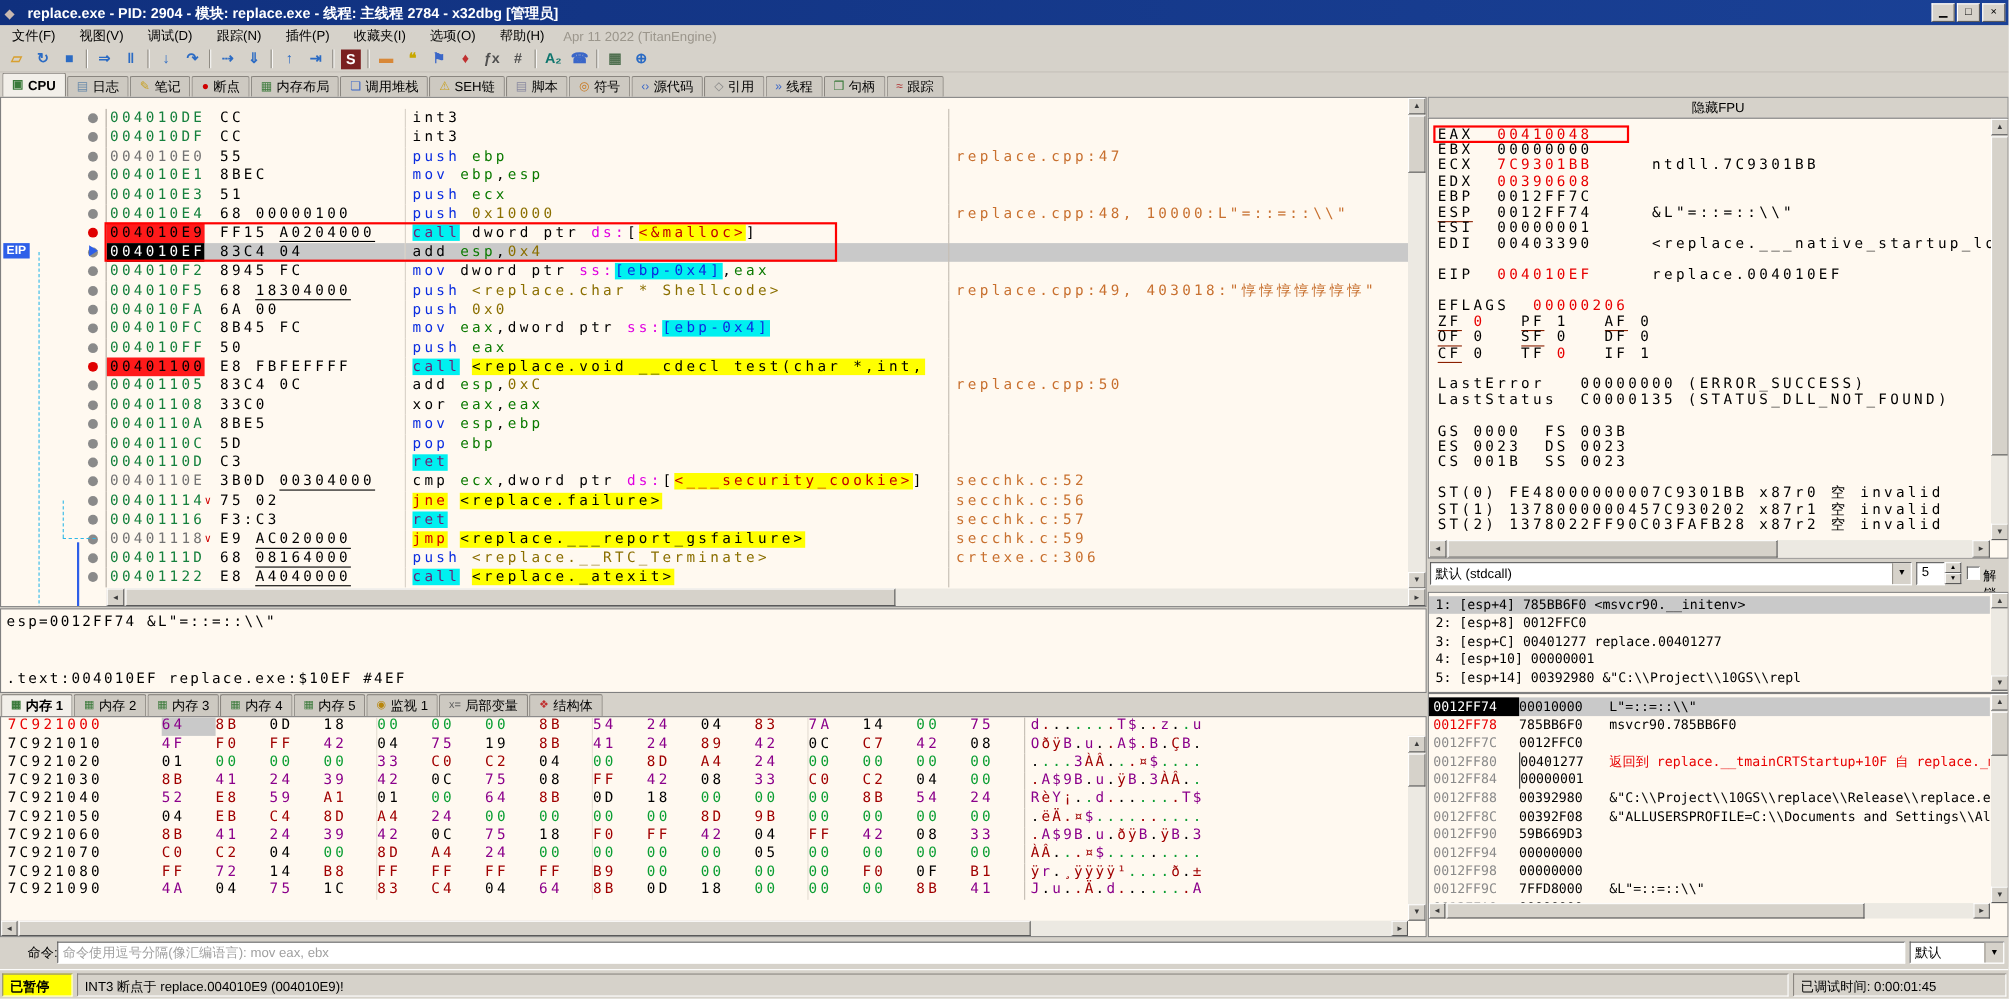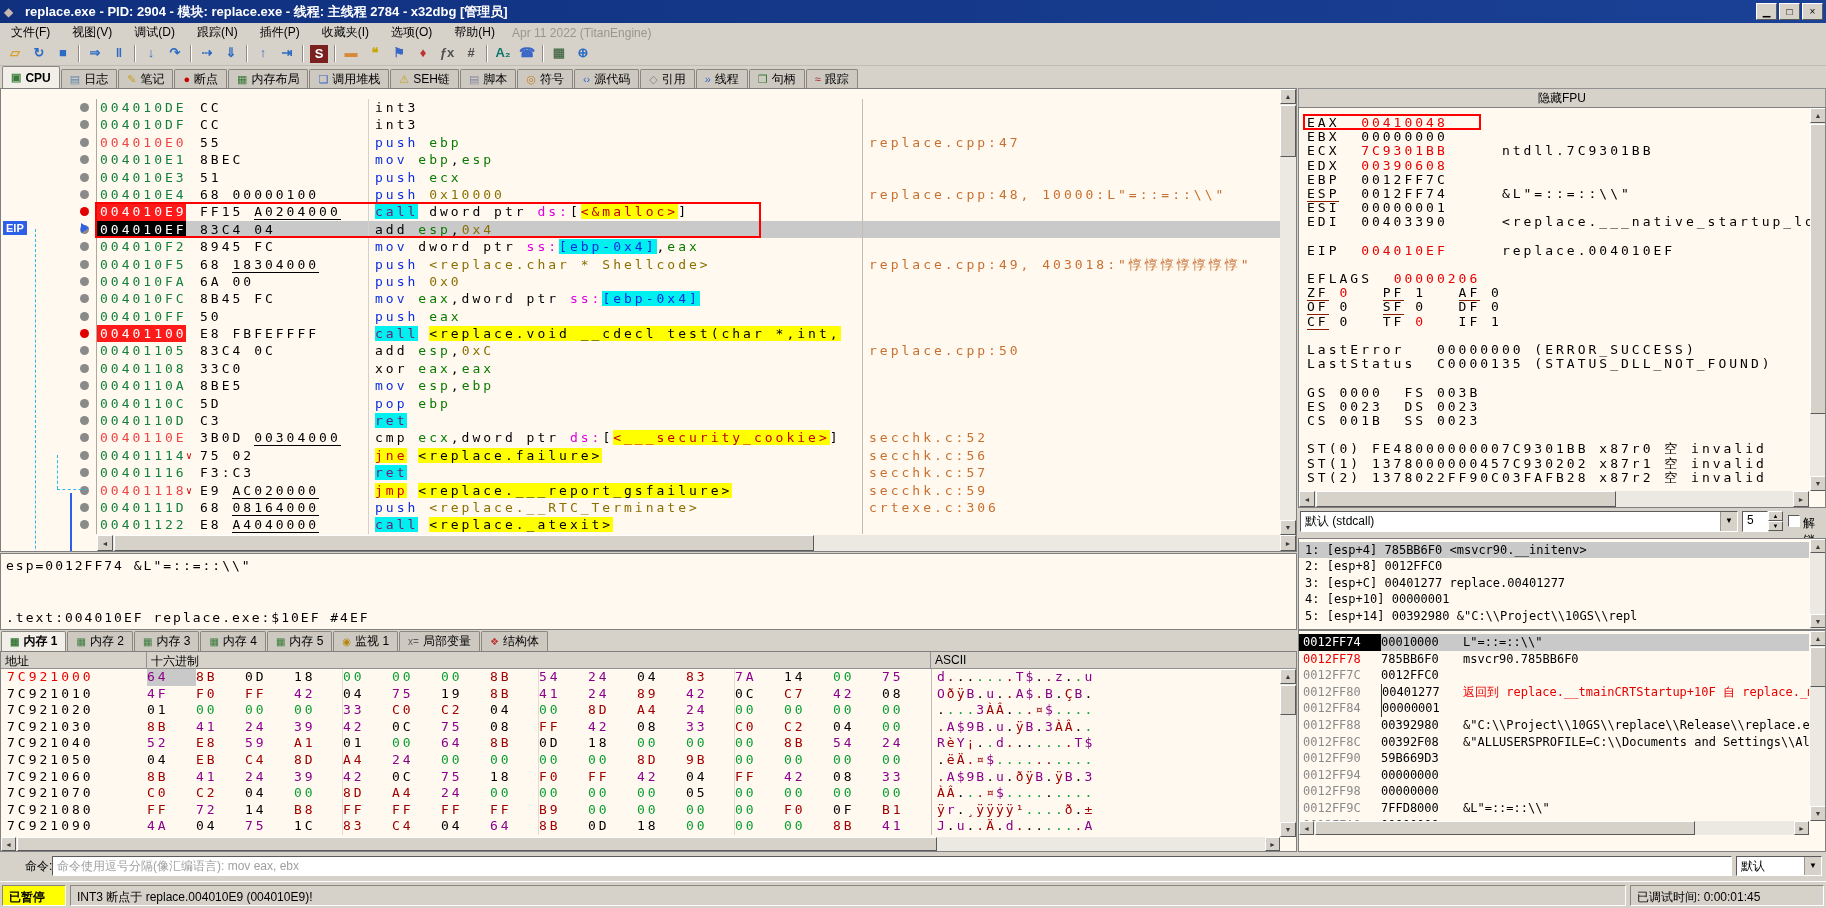--- a/index.html
+++ b/index.html
@@ -26,22 +26,22 @@
 .tabbar{position:absolute;left:0;top:66px;width:1826px;height:22px;display:flex;align-items:flex-end;padding-left:2px;background:#D6D2CA}
 .tab{height:19px;padding:2px 8px;border:1px solid #8A8680;border-bottom:none;background:#CDC9C1;display:flex;gap:4px;align-items:center;border-radius:2px 2px 0 0;margin-right:1px;white-space:nowrap}
 .tab.active{background:#F2EFE9;height:22px;font-weight:bold}
 .tabicon{font-size:11px;line-height:11px}
 
 .dis-row{display:flex;height:17.4px;line-height:17.4px;position:relative}
 .dis-gutter{width:96px;position:relative;flex:none;border-right:1px solid #AFA89E}
 .dot{position:absolute;right:7px;top:4px;width:9px;height:9px;border-radius:50%;background:#8A8A8A}
 .dot.red{background:#E00000}
 .dis-addr{width:89px;flex:none;padding-left:3px;color:#15803d}
-.dis-addr.r{color:#ef4444}
-.dis-addr.rb{background:#FF1A1A;color:#ffffff}
+.dis-addr.r{color:#737373}
+.dis-addr.rb{background:#FF1A1A;color:#000000}
 .dis-addr.eip{background:#000;color:#FFF}
 .dis-pre{width:14px;flex:none;color:#D00000;font-size:10px}
 .dis-bytes{width:168px;flex:none}
 .dis-instr{width:494px;flex:none;border-left:1px solid #D8D0C6;padding-left:6px}
 .dis-cmt{flex:1;border-left:1px solid #C4BCB2;padding-left:6px;color:#C8702F}
 .dis-row.sel .bgc{background:#C9C9C9}
 .u{border-bottom:1px solid #000}
 .t-mb{color:#0B2DE0}.t-mk{color:#000}.t-rg{color:#0B7A00}.t-nm{color:#8B6F00}
 .t-sg{color:#E000E0}.t-pl{color:#000}
 .t-mem{color:#0B2DE0;background:#00F0F0}
@@ -282,25 +282,20 @@
         <span class="tabicon" style="color: rgb(96, 96, 96); font-size: 10px;">x=</span>
         <span>局部变量</span>
       </div>
       <div class="tab" style="height: 20px;">
         <span class="tabicon" style="color: rgb(192, 48, 48); font-size: 10px;">❖</span>
         <span>结构体</span>
       </div>
     </div>
 
   <div class="pane" style="left:0;top:651px;width:1297px;height:201px">
-    <div class="dump-head">
-      <div style="width:146px">地址</div>
-      <div style="width:784px">十六进制</div>
-      <div style="flex:1;border-right:none">ASCII</div>
-    </div>
     <div id="dumprows" class="mono"><div class="dump-row"><div class="d-addr r">7C921000</div><div class="d-hex"><span class="byte b-p b-sel">64</span><span class="byte b-m">8B</span><span class="byte b-k">0D</span><span class="byte b-k g4">18</span><span class="byte b-g">00</span><span class="byte b-g">00</span><span class="byte b-g">00</span><span class="byte b-m g4">8B</span><span class="byte b-p">54</span><span class="byte b-p">24</span><span class="byte b-k">04</span><span class="byte b-m g4">83</span><span class="byte b-p">7A</span><span class="byte b-k">14</span><span class="byte b-g">00</span><span class="byte b-p">75</span></div><div class="d-ascii"><span class="b-p">d</span><span class="b-m">.</span><span class="b-k">.</span><span class="b-k">.</span><span class="b-g">.</span><span class="b-g">.</span><span class="b-g">.</span><span class="b-m">.</span><span class="b-p">T</span><span class="b-p">$</span><span class="b-k">.</span><span class="b-m">.</span><span class="b-p">z</span><span class="b-k">.</span><span class="b-g">.</span><span class="b-p">u</span></div></div><div class="dump-row"><div class="d-addr">7C921010</div><div class="d-hex"><span class="byte b-p">4F</span><span class="byte b-m">F0</span><span class="byte b-m">FF</span><span class="byte b-p g4">42</span><span class="byte b-k">04</span><span class="byte b-p">75</span><span class="byte b-k">19</span><span class="byte b-m g4">8B</span><span class="byte b-p">41</span><span class="byte b-p">24</span><span class="byte b-m">89</span><span class="byte b-p g4">42</span><span class="byte b-k">0C</span><span class="byte b-m">C7</span><span class="byte b-p">42</span><span class="byte b-k">08</span></div><div class="d-ascii"><span class="b-p">O</span><span class="b-m">ð</span><span class="b-m">ÿ</span><span class="b-p">B</span><span class="b-k">.</span><span class="b-p">u</span><span class="b-k">.</span><span class="b-m">.</span><span class="b-p">A</span><span class="b-p">$</span><span class="b-m">.</span><span class="b-p">B</span><span class="b-k">.</span><span class="b-m">Ç</span><span class="b-p">B</span><span class="b-k">.</span></div></div><div class="dump-row"><div class="d-addr">7C921020</div><div class="d-hex"><span class="byte b-k">01</span><span class="byte b-g">00</span><span class="byte b-g">00</span><span class="byte b-g g4">00</span><span class="byte b-p">33</span><span class="byte b-m">C0</span><span class="byte b-m">C2</span><span class="byte b-k g4">04</span><span class="byte b-g">00</span><span class="byte b-m">8D</span><span class="byte b-m">A4</span><span class="byte b-p g4">24</span><span class="byte b-g">00</span><span class="byte b-g">00</span><span class="byte b-g">00</span><span class="byte b-g">00</span></div><div class="d-ascii"><span class="b-k">.</span><span class="b-g">.</span><span class="b-g">.</span><span class="b-g">.</span><span class="b-p">3</span><span class="b-m">À</span><span class="b-m">Â</span><span class="b-k">.</span><span class="b-g">.</span><span class="b-m">.</span><span class="b-m">¤</span><span class="b-p">$</span><span class="b-g">.</span><span class="b-g">.</span><span class="b-g">.</span><span class="b-g">.</span></div></div><div class="dump-row"><div class="d-addr">7C921030</div><div class="d-hex"><span class="byte b-m">8B</span><span class="byte b-p">41</span><span class="byte b-p">24</span><span class="byte b-p g4">39</span><span class="byte b-p">42</span><span class="byte b-k">0C</span><span class="byte b-p">75</span><span class="byte b-k g4">08</span><span class="byte b-m">FF</span><span class="byte b-p">42</span><span class="byte b-k">08</span><span class="byte b-p g4">33</span><span class="byte b-m">C0</span><span class="byte b-m">C2</span><span class="byte b-k">04</span><span class="byte b-g">00</span></div><div class="d-ascii"><span class="b-m">.</span><span class="b-p">A</span><span class="b-p">$</span><span class="b-p">9</span><span class="b-p">B</span><span class="b-k">.</span><span class="b-p">u</span><span class="b-k">.</span><span class="b-m">ÿ</span><span class="b-p">B</span><span class="b-k">.</span><span class="b-p">3</span><span class="b-m">À</span><span class="b-m">Â</span><span class="b-k">.</span><span class="b-g">.</span></div></div><div class="dump-row"><div class="d-addr">7C921040</div><div class="d-hex"><span class="byte b-p">52</span><span class="byte b-m">E8</span><span class="byte b-p">59</span><span class="byte b-m g4">A1</span><span class="byte b-k">01</span><span class="byte b-g">00</span><span class="byte b-p">64</span><span class="byte b-m g4">8B</span><span class="byte b-k">0D</span><span class="byte b-k">18</span><span class="byte b-g">00</span><span class="byte b-g g4">00</span><span class="byte b-g">00</span><span class="byte b-m">8B</span><span class="byte b-p">54</span><span class="byte b-p">24</span></div><div class="d-ascii"><span class="b-p">R</span><span class="b-m">è</span><span class="b-p">Y</span><span class="b-m">¡</span><span class="b-k">.</span><span class="b-g">.</span><span class="b-p">d</span><span class="b-m">.</span><span class="b-k">.</span><span class="b-k">.</span><span class="b-g">.</span><span class="b-g">.</span><span class="b-g">.</span><span class="b-m">.</span><span class="b-p">T</span><span class="b-p">$</span></div></div><div class="dump-row"><div class="d-addr">7C921050</div><div class="d-hex"><span class="byte b-k">04</span><span class="byte b-m">EB</span><span class="byte b-m">C4</span><span class="byte b-m g4">8D</span><span class="byte b-m">A4</span><span class="byte b-p">24</span><span class="byte b-g">00</span><span class="byte b-g g4">00</span><span class="byte b-g">00</span><span class="byte b-g">00</span><span class="byte b-m">8D</span><span class="byte b-m g4">9B</span><span class="byte b-g">00</span><span class="byte b-g">00</span><span class="byte b-g">00</span><span class="byte b-g">00</span></div><div class="d-ascii"><span class="b-k">.</span><span class="b-m">ë</span><span class="b-m">Ä</span><span class="b-m">.</span><span class="b-m">¤</span><span class="b-p">$</span><span class="b-g">.</span><span class="b-g">.</span><span class="b-g">.</span><span class="b-g">.</span><span class="b-m">.</span><span class="b-m">.</span><span class="b-g">.</span><span class="b-g">.</span><span class="b-g">.</span><span class="b-g">.</span></div></div><div class="dump-row"><div class="d-addr">7C921060</div><div class="d-hex"><span class="byte b-m">8B</span><span class="byte b-p">41</span><span class="byte b-p">24</span><span class="byte b-p g4">39</span><span class="byte b-p">42</span><span class="byte b-k">0C</span><span class="byte b-p">75</span><span class="byte b-k g4">18</span><span class="byte b-m">F0</span><span class="byte b-m">FF</span><span class="byte b-p">42</span><span class="byte b-k g4">04</span><span class="byte b-m">FF</span><span class="byte b-p">42</span><span class="byte b-k">08</span><span class="byte b-p">33</span></div><div class="d-ascii"><span class="b-m">.</span><span class="b-p">A</span><span class="b-p">$</span><span class="b-p">9</span><span class="b-p">B</span><span class="b-k">.</span><span class="b-p">u</span><span class="b-k">.</span><span class="b-m">ð</span><span class="b-m">ÿ</span><span class="b-p">B</span><span class="b-k">.</span><span class="b-m">ÿ</span><span class="b-p">B</span><span class="b-k">.</span><span class="b-p">3</span></div></div><div class="dump-row"><div class="d-addr">7C921070</div><div class="d-hex"><span class="byte b-m">C0</span><span class="byte b-m">C2</span><span class="byte b-k">04</span><span class="byte b-g g4">00</span><span class="byte b-m">8D</span><span class="byte b-m">A4</span><span class="byte b-p">24</span><span class="byte b-g g4">00</span><span class="byte b-g">00</span><span class="byte b-g">00</span><span class="byte b-g">00</span><span class="byte b-k g4">05</span><span class="byte b-g">00</span><span class="byte b-g">00</span><span class="byte b-g">00</span><span class="byte b-g">00</span></div><div class="d-ascii"><span class="b-m">À</span><span class="b-m">Â</span><span class="b-k">.</span><span class="b-g">.</span><span class="b-m">.</span><span class="b-m">¤</span><span class="b-p">$</span><span class="b-g">.</span><span class="b-g">.</span><span class="b-g">.</span><span class="b-g">.</span><span class="b-k">.</span><span class="b-g">.</span><span class="b-g">.</span><span class="b-g">.</span><span class="b-g">.</span></div></div><div class="dump-row"><div class="d-addr">7C921080</div><div class="d-hex"><span class="byte b-m">FF</span><span class="byte b-p">72</span><span class="byte b-k">14</span><span class="byte b-m g4">B8</span><span class="byte b-m">FF</span><span class="byte b-m">FF</span><span class="byte b-m">FF</span><span class="byte b-m g4">FF</span><span class="byte b-m">B9</span><span class="byte b-g">00</span><span class="byte b-g">00</span><span class="byte b-g g4">00</span><span class="byte b-g">00</span><span class="byte b-m">F0</span><span class="byte b-k">0F</span><span class="byte b-m">B1</span></div><div class="d-ascii"><span class="b-m">ÿ</span><span class="b-p">r</span><span class="b-k">.</span><span class="b-m">¸</span><span class="b-m">ÿ</span><span class="b-m">ÿ</span><span class="b-m">ÿ</span><span class="b-m">ÿ</span><span class="b-m">¹</span><span class="b-g">.</span><span class="b-g">.</span><span class="b-g">.</span><span class="b-g">.</span><span class="b-m">ð</span><span class="b-k">.</span><span class="b-m">±</span></div></div><div class="dump-row"><div class="d-addr">7C921090</div><div class="d-hex"><span class="byte b-p">4A</span><span class="byte b-k">04</span><span class="byte b-p">75</span><span class="byte b-k g4">1C</span><span class="byte b-m">83</span><span class="byte b-m">C4</span><span class="byte b-k">04</span><span class="byte b-p g4">64</span><span class="byte b-m">8B</span><span class="byte b-k">0D</span><span class="byte b-k">18</span><span class="byte b-g g4">00</span><span class="byte b-g">00</span><span class="byte b-g">00</span><span class="byte b-m">8B</span><span class="byte b-p">41</span></div><div class="d-ascii"><span class="b-p">J</span><span class="b-k">.</span><span class="b-p">u</span><span class="b-k">.</span><span class="b-m">.</span><span class="b-m">Ä</span><span class="b-k">.</span><span class="b-p">d</span><span class="b-m">.</span><span class="b-k">.</span><span class="b-k">.</span><span class="b-g">.</span><span class="b-g">.</span><span class="b-g">.</span><span class="b-m">.</span><span class="b-p">A</span></div></div></div>
     <div class="sb" style="left:1279px;top:17px;width:16px;height:168px">
       <div class="sbtn" style="left:0;top:0;width:16px;height:15px">▲</div>
       <div class="sthumb" style="left:0;top:16px;width:16px;height:30px"></div>
       <div class="sbtn" style="left:0;top:153px;width:16px;height:15px">▼</div>
     </div>
     <div class="sb" style="left:0;top:185px;width:1279px;height:14px">
       <div class="sbtn" style="left:0;top:0;width:15px;height:14px">◄</div>
       <div class="sthumb" style="left:16px;top:0;width:920px;height:14px"></div>
       <div class="sbtn" style="left:1264px;top:0;width:15px;height:14px">►</div>

